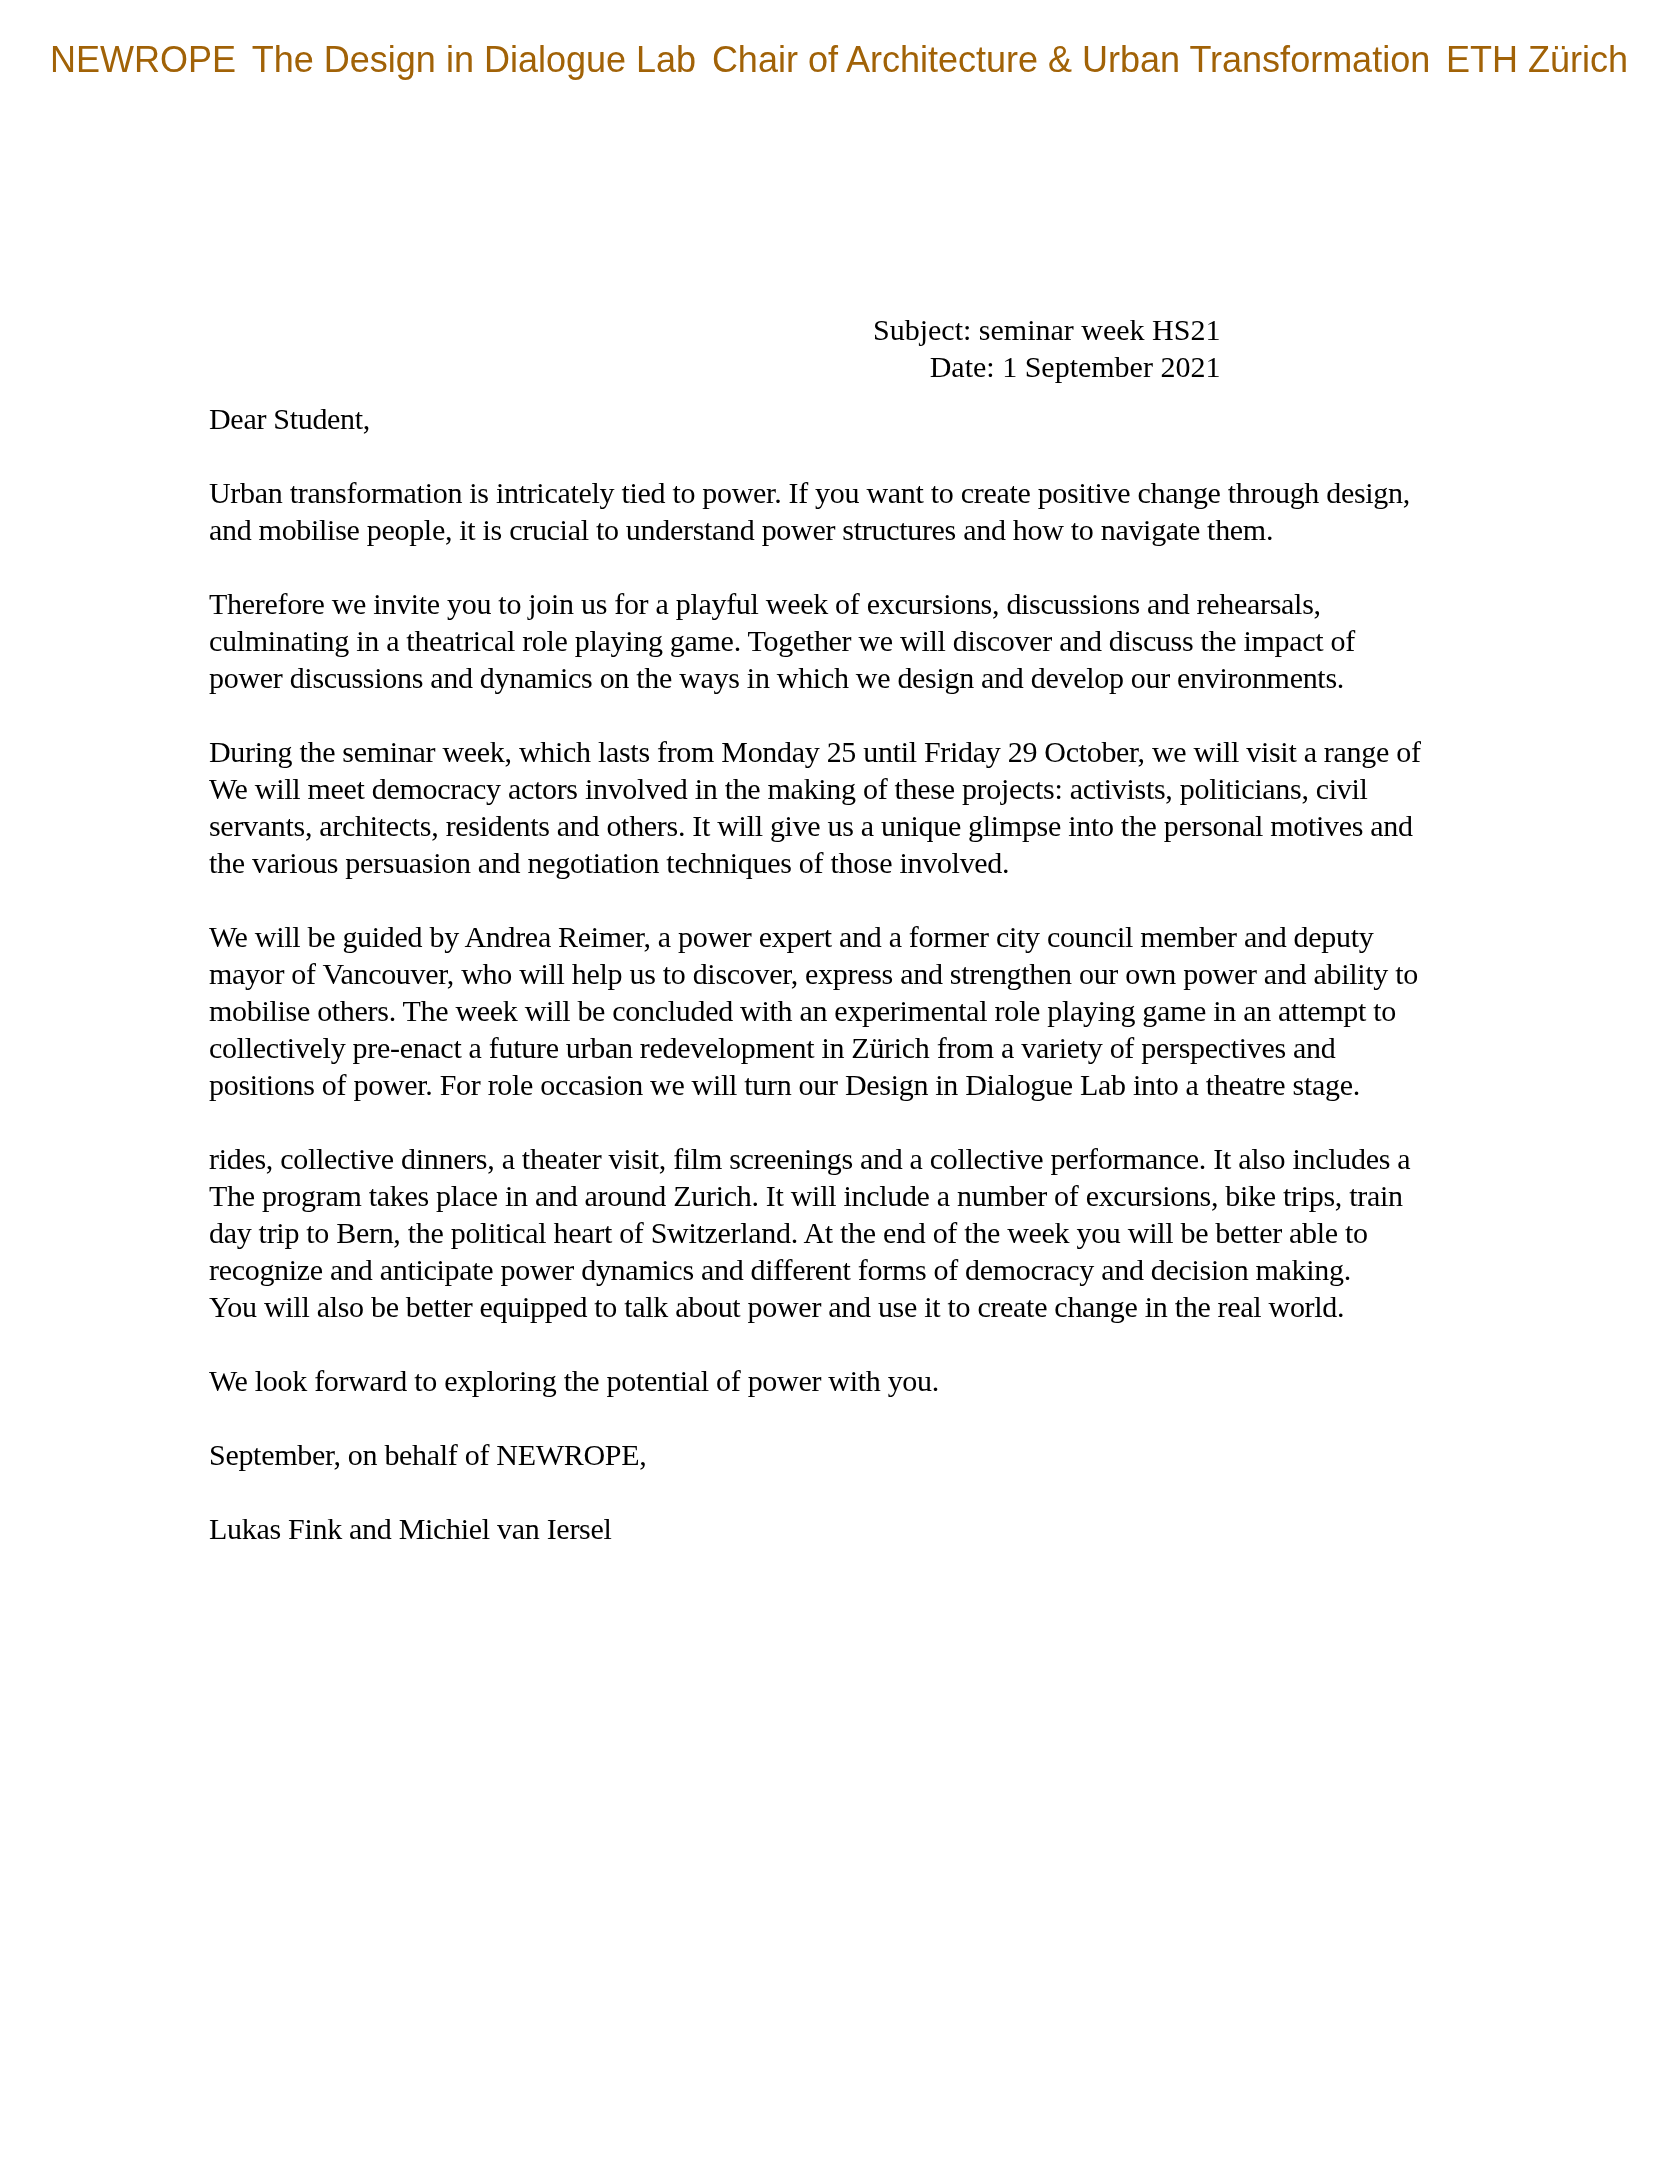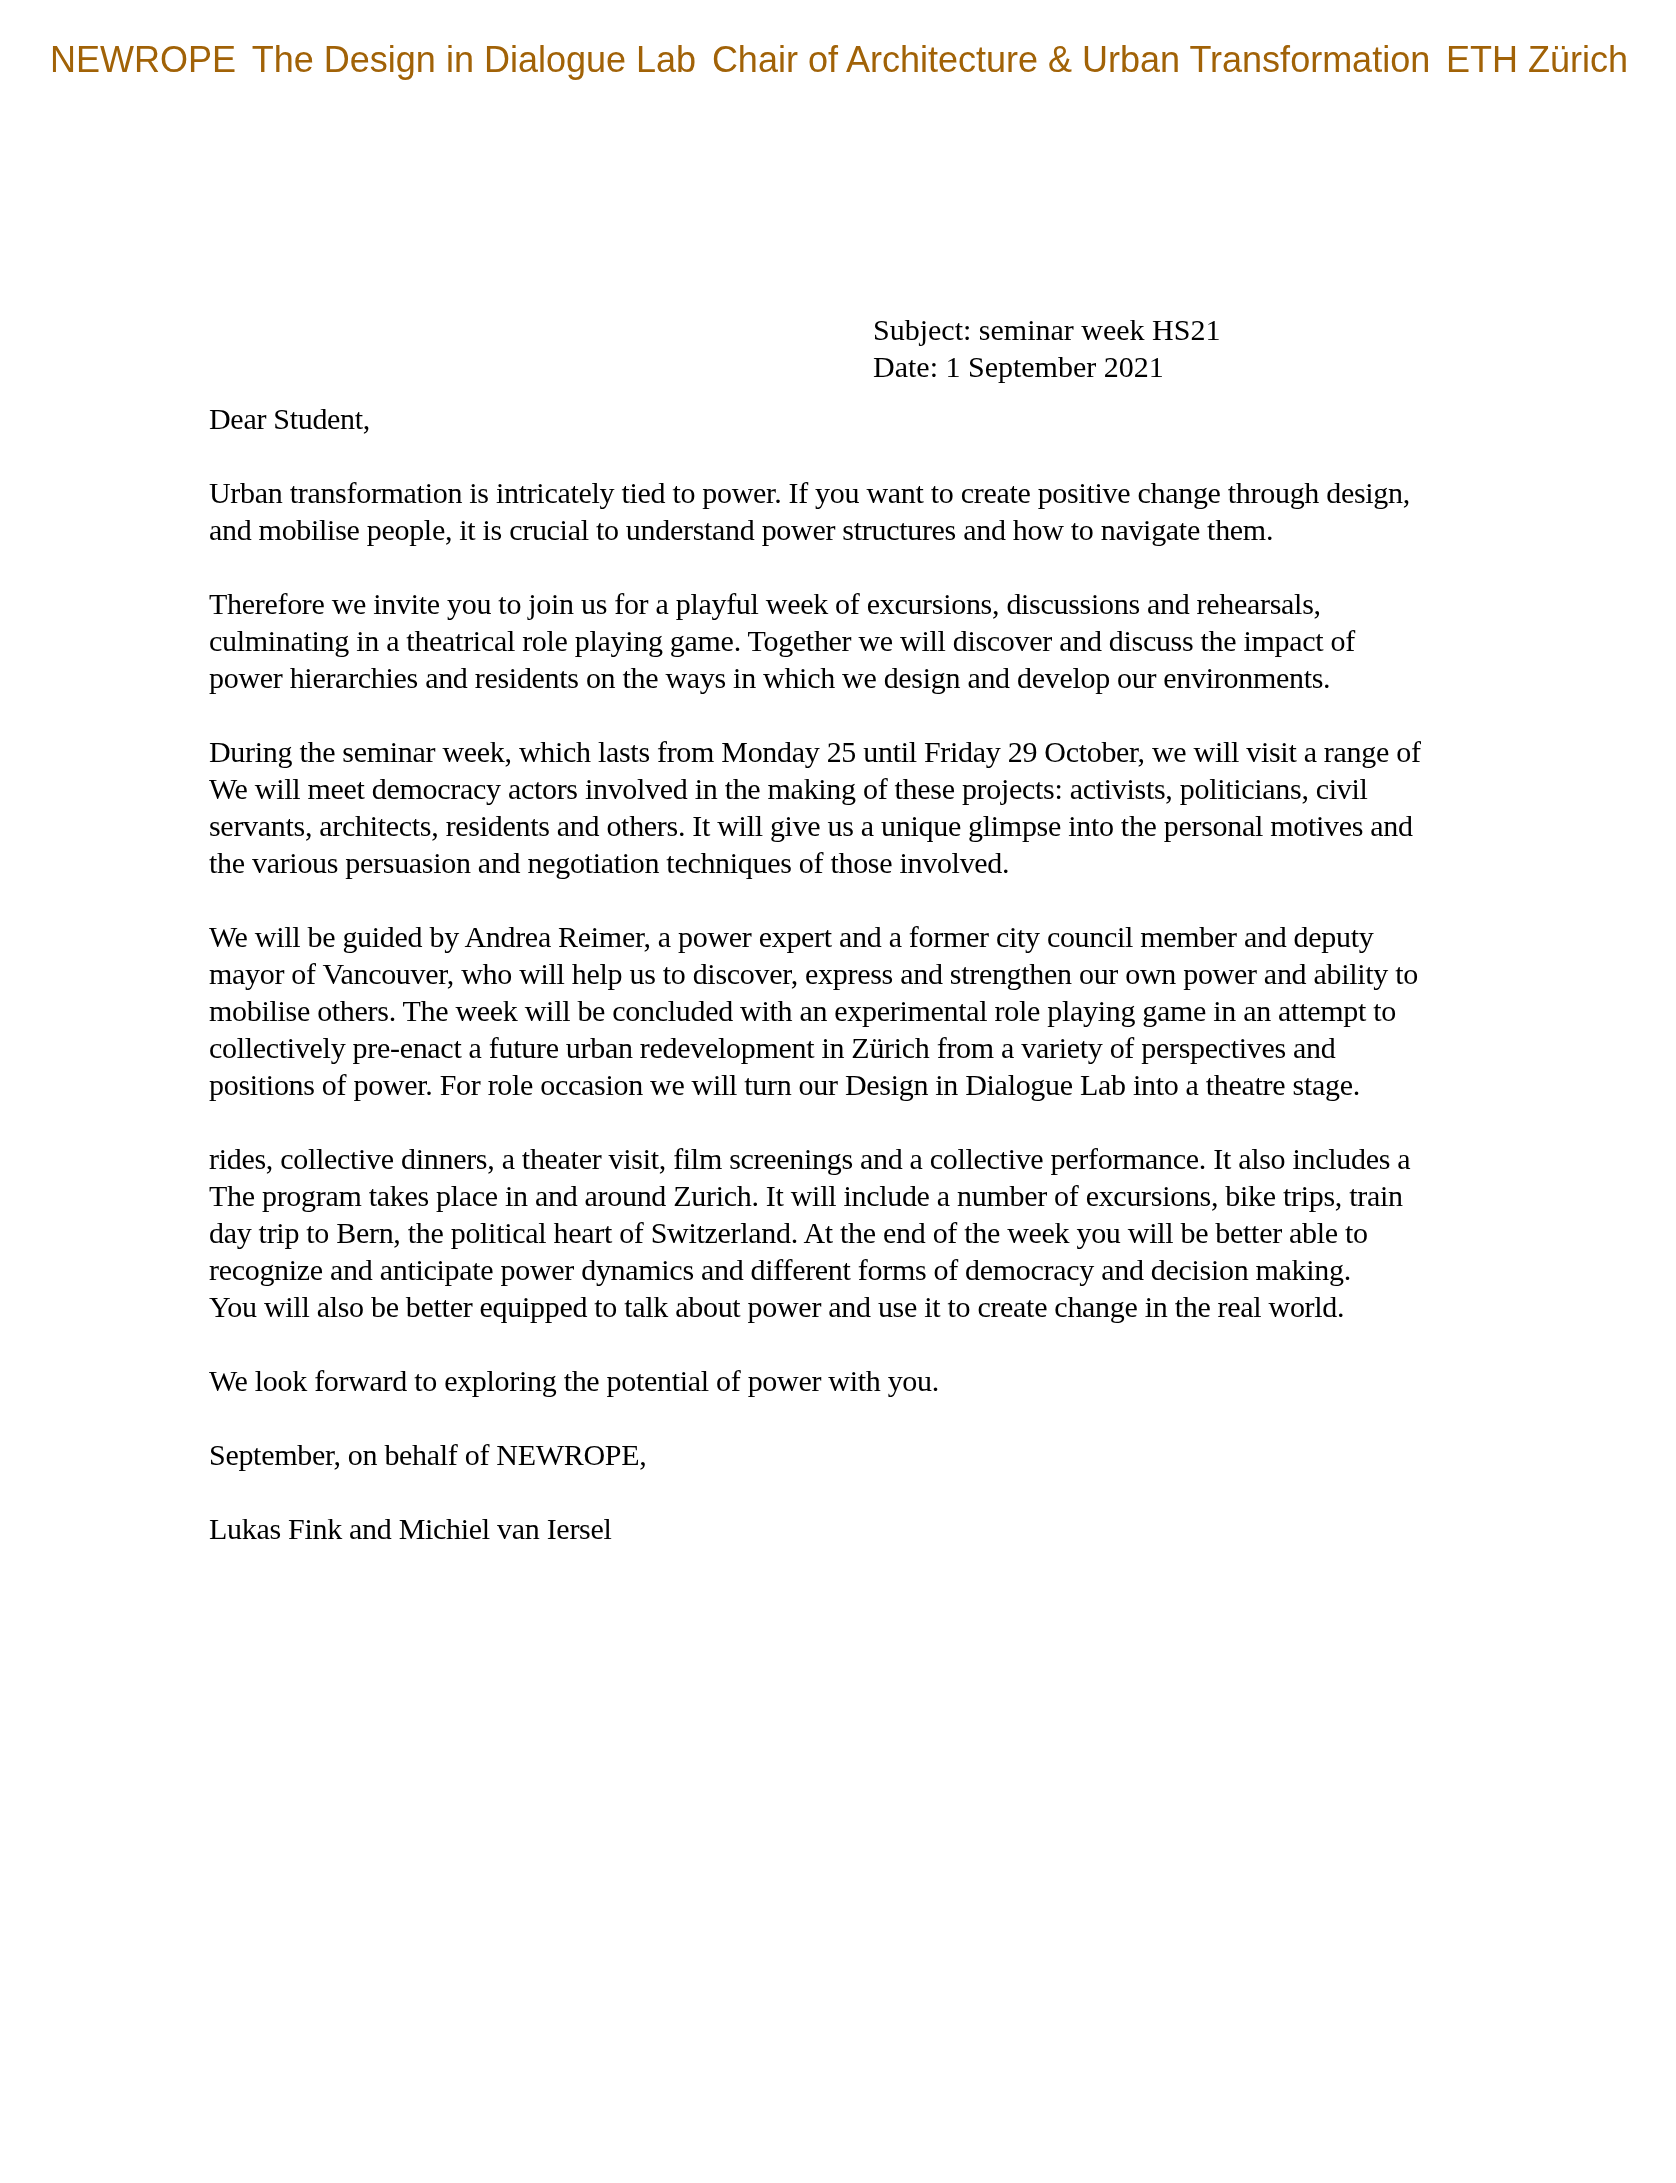--- a/index.html
+++ b/index.html
@@ -16,21 +16,21 @@
   .redline span { display: inline-block; }
   .serif {
     font-family: "Liberation Serif", serif;
     font-size: 30px; color: #000000; line-height: 37px;
     white-space: nowrap;
   }
   .meta { position: absolute; left: 873px; top: 311px; }
   .letter { position: absolute; left: 209px; top: 400px; width: 1275px; }
   .letter .line { display: block; height: 37px; letter-spacing: -0.3px; }
   .letter .gap { height: 37px; }
-  .meta .line { display: block; height: 37px; }
+  .meta .line { display: block; height: 37px; text-align: right; }
 </style>
 </head>
 <body>
 
 <div class="page">
 
   <div class="redline header">
     <span>NEWROPE</span>
     <span>The Design in Dialogue Lab</span>
     <span>Chair of Architecture &amp; Urban Transformation</span>
@@ -48,21 +48,21 @@
 
     <div>
       <span class="line">Urban transformation is intricately tied to power. If you want to create positive change through design,</span>
       <span class="line">and mobilise people, it is crucial to understand power structures and how to navigate them.</span>
     </div>
     <div class="gap"></div>
 
     <div>
       <span class="line">Therefore we invite you to join us for a playful week of excursions, discussions and rehearsals,</span>
       <span class="line">culminating in a theatrical role playing game. Together we will discover and discuss the impact of</span>
-      <span class="line">power hierarchies and residents on the ways in which we design and develop our environments.</span>
+      <span class="line">power discussions and dynamics on the ways in which we design and develop our environments.</span>
     </div>
     <div class="gap"></div>
 
     <div>
       <span class="line">During the seminar week, which lasts from Monday 25 until Friday 29 October, we will visit a range of</span>
       <span class="line">We will meet democracy actors involved in the making of these projects: activists, politicians, civil</span>
       <span class="line">servants, architects, residents and others. It will give us a unique glimpse into the personal motives and</span>
       <span class="line">the various persuasion and negotiation techniques of those involved.</span>
     </div>
     <div class="gap"></div>

